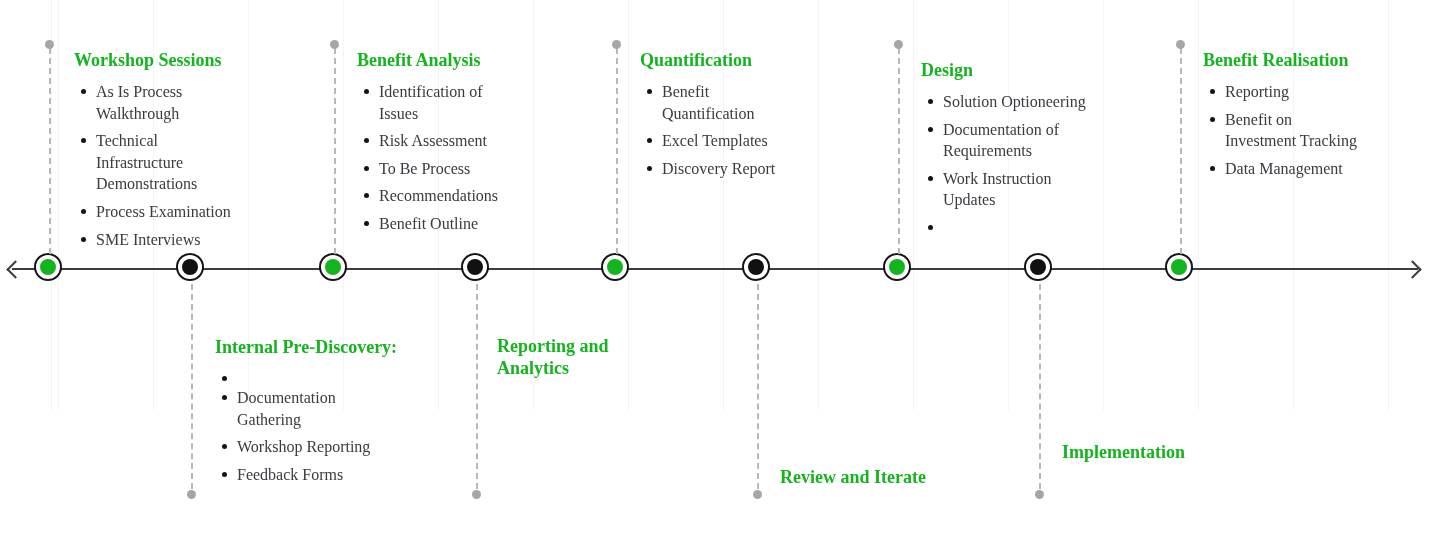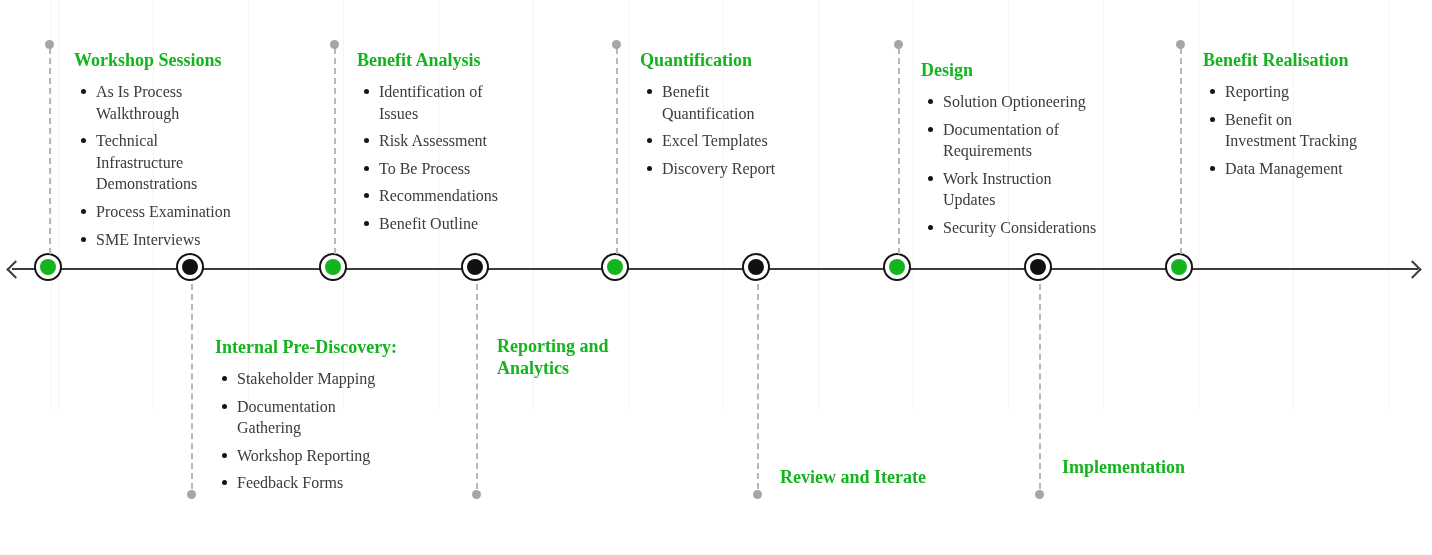--- a/index.html
+++ b/index.html
@@ -188,21 +188,20 @@
           <span class="btext">Documentation of
 Requirements</span>
         </li>
       <li>
           <span class="bdot"></span>
           <span class="btext">Work Instruction
 Updates</span>
         </li>
       <li>
           <span class="bdot"></span>
-          <span class="btext">Security Considerations</span>
         </li>
     </ul>
   </section>
 
   <section class="sec" style="left:1203px;top:50px;width:225px">
     <h3>Benefit Realisation</h3>
     <ul>
       <li>
           <span class="bdot"></span>
           <span class="btext">Reporting</span>
@@ -217,21 +216,20 @@
           <span class="btext">Data Management</span>
         </li>
     </ul>
   </section>
 
   <section class="sec" style="left:215px;top:337px;width:250px">
     <h3>Internal Pre-Discovery:</h3>
     <ul>
       <li>
           <span class="bdot"></span>
-          <span class="btext">Stakeholder Mapping</span>
         </li>
       <li>
           <span class="bdot"></span>
           <span class="btext">Documentation
 Gathering</span>
         </li>
       <li>
           <span class="bdot"></span>
           <span class="btext">Workshop Reporting</span>
         </li>
@@ -244,17 +242,17 @@
 
   <section class="sec" style="left:497px;top:336px;width:210px">
     <h3>Reporting and
 Analytics</h3>
   </section>
 
   <section class="sec" style="left:780px;top:467px;width:220px">
     <h3>Review and Iterate</h3>
   </section>
 
-  <section class="sec" style="left:1062px;top:457px;width:200px">
+  <section class="sec" style="left:1062px;top:442px;width:200px">
     <h3>Implementation</h3>
   </section>
 
 </div>
 
 </body></html>

